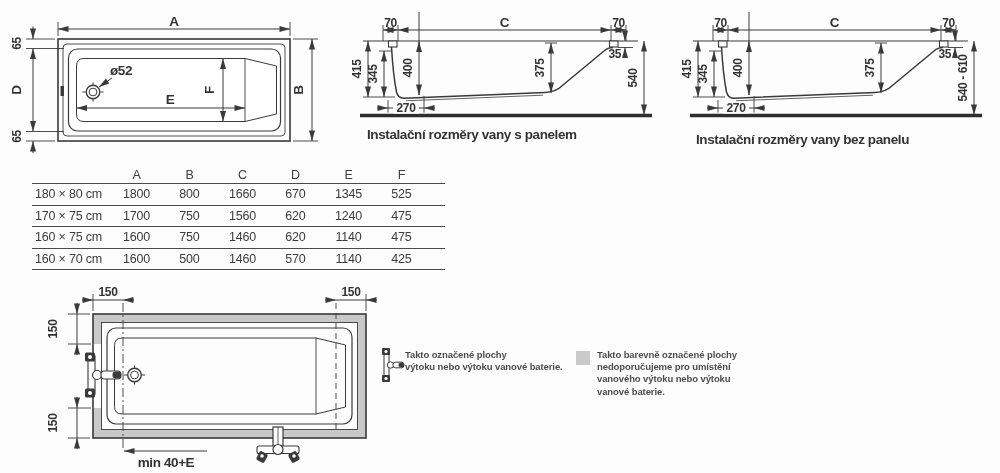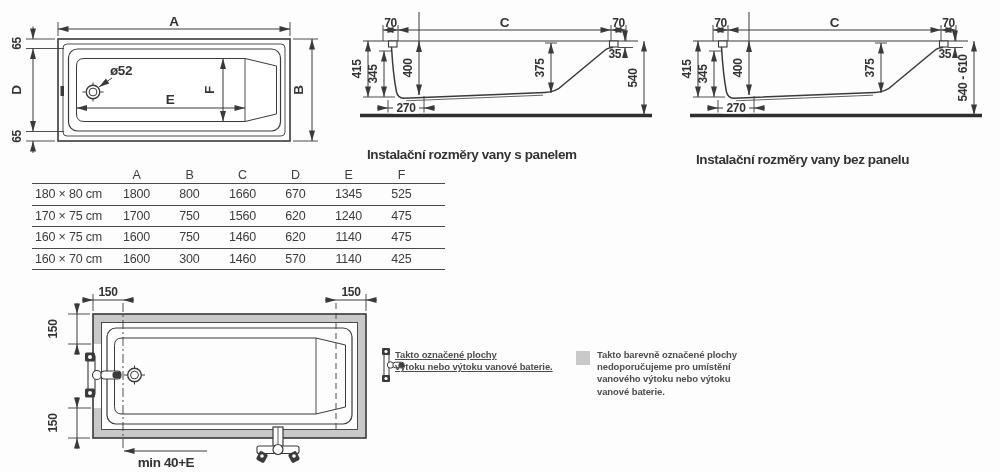--- a/index.html
+++ b/index.html
@@ -2,21 +2,21 @@
 <html><head>
 <meta charset="utf-8">
 <style>
   html,body{margin:0;padding:0;}
   body{width:1000px;height:473px;position:relative;background:#fdfdfd;overflow:hidden;
        font-family:"Liberation Sans",sans-serif;color:#333;}
   #canvas{position:absolute;left:0;top:0;}
   svg text{font-family:"Liberation Sans",sans-serif;}
   .dl{font-weight:bold;font-size:12px;fill:#333;letter-spacing:-0.4px;text-anchor:middle;}
   .dl2{font-weight:bold;font-size:13.5px;fill:#333;letter-spacing:-0.4px;text-anchor:middle;}
-  .caption{position:absolute;font-weight:bold;font-size:13.5px;letter-spacing:-0.4px;color:#333;margin-top:20px;}
+  .caption{position:absolute;font-weight:bold;font-size:13.5px;letter-spacing:-0.4px;color:#333;}
   .dim-table{position:absolute;left:32px;top:166px;width:413px;font-size:12.5px;color:#3c3c3c;letter-spacing:-0.2px;}
   .trow{display:grid;grid-template-columns:78px repeat(6,53px);align-items:center;height:20.5px;border-bottom:1.1px solid #4a4a4a;}
   .trow.head{height:17px;border-bottom:1.1px solid #4a4a4a;}
   .tc{text-align:center;}
   .tl{text-align:left;padding-left:3px;white-space:nowrap;}
   .legend-text{position:absolute;font-weight:bold;font-size:9.5px;line-height:12.2px;color:#4d4d4d;letter-spacing:-0.1px;}
 </style>
 </head>
 <body>
 
@@ -286,29 +286,29 @@
     <div class="tc">1600</div>
     <div class="tc">750</div>
     <div class="tc">1460</div>
     <div class="tc">620</div>
     <div class="tc">1140</div>
     <div class="tc">475</div>
   </div>
   <div class="trow">
     <div class="tl">160 × 70 cm</div>
     <div class="tc">1600</div>
-    <div class="tc">300</div>
+    <div class="tc">500</div>
     <div class="tc">1460</div>
     <div class="tc">570</div>
     <div class="tc">1140</div>
     <div class="tc">425</div>
   </div>
 </div>
 
-<div class="legend-text" style="left:395px;top:349px;text-decoration:underline;">
+<div class="legend-text" style="left:405px;top:349px;">
   <div>Takto označené plochy</div>
   <div>výtoku nebo výtoku vanové baterie.</div>
 </div>
 <div class="legend-text" style="left:597px;top:349px;">
   <div>Takto barevně označené plochy</div>
   <div>nedoporučujeme pro umístění</div>
   <div>vanového výtoku nebo výtoku</div>
   <div>vanové baterie.</div>
 </div>
 

